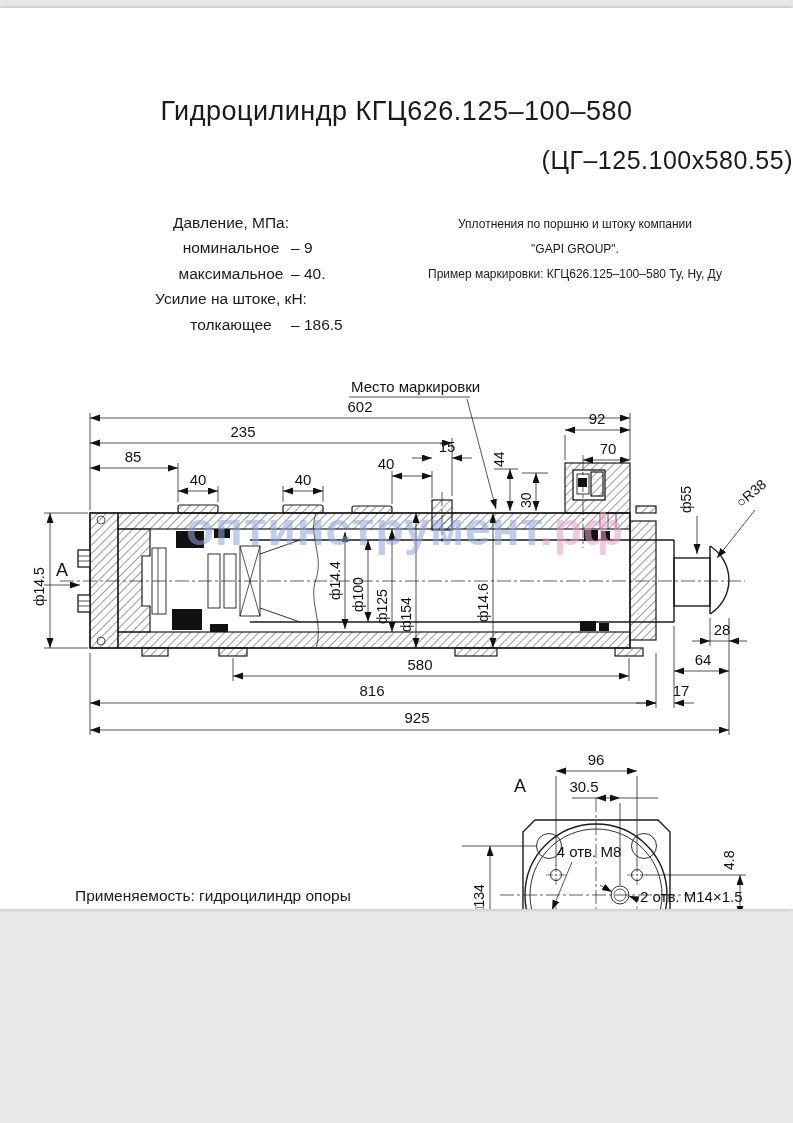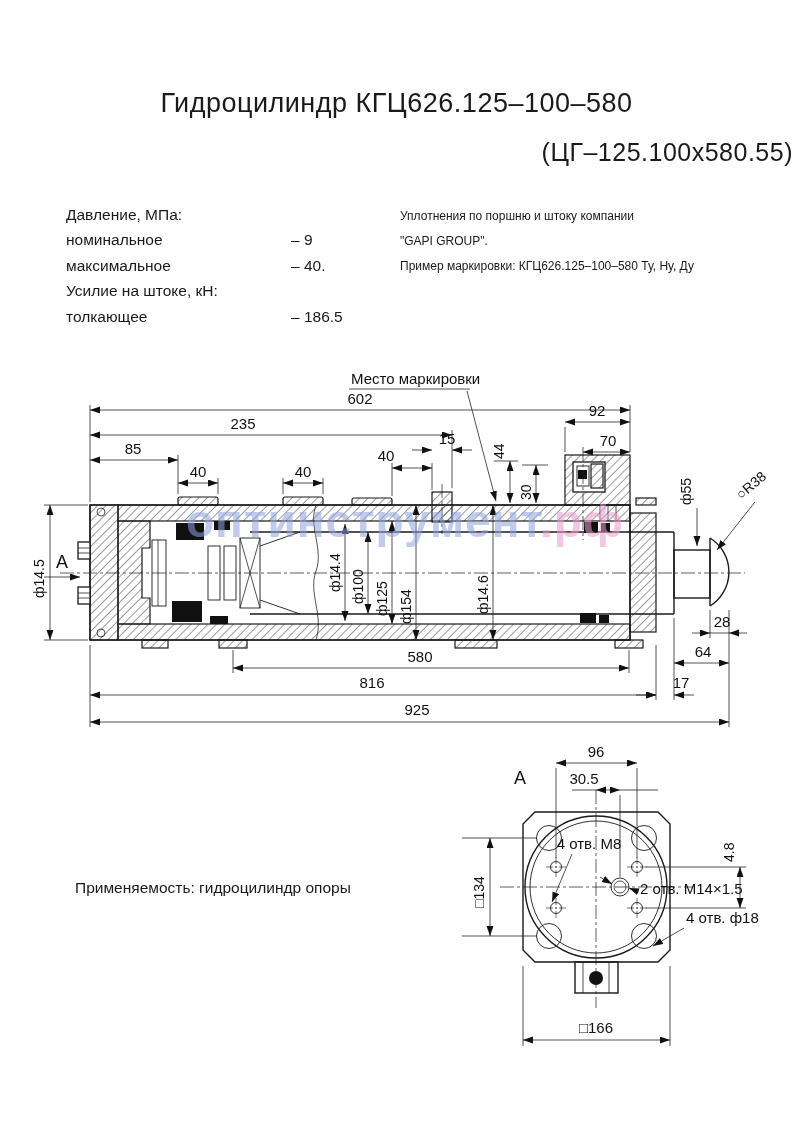--- a/index.html
+++ b/index.html
@@ -1,19 +1,19 @@
 <!DOCTYPE html>
 <html><head>
 <meta charset="utf-8">
 <style>
   html,body{margin:0;padding:0;background:#e8e8e8;}
-  #page{position:relative;width:793px;height:1123px;background:#fff;margin:0 auto;
+  #page{position:relative;width:793px;height:901px;background:#fff;margin:8px auto;
         font-family:"Liberation Sans",sans-serif;color:#1a1a1a;overflow:hidden;
         box-shadow:0 0 4px rgba(0,0,0,.25);}
-  .abs{position:absolute;}
+  .abs{position:absolute;text-align:center;}
   #title1{top:88px;left:0;width:100%;text-align:center;font-size:27px;letter-spacing:.5px;}
   #title2{top:138px;left:0;width:100%;text-align:right;font-size:25px;letter-spacing:.5px;}
   #specs{top:206px;left:66px;width:330px;font-size:15.5px;}
   #specs .row{position:relative;height:25.4px;white-space:nowrap;}
   #specs .val{position:absolute;left:225px;top:0;}
   #notes{top:204px;left:400px;width:350px;font-size:12px;line-height:25px;white-space:nowrap;}
   #applic{top:874px;left:75px;font-size:15.5px;line-height:27px;white-space:nowrap;}
   #watermark{top:494px;left:186px;font-size:46px;font-weight:bold;letter-spacing:1px;
              opacity:.55;white-space:nowrap;z-index:5;pointer-events:none;}
   svg{position:absolute;top:0;left:0;}

